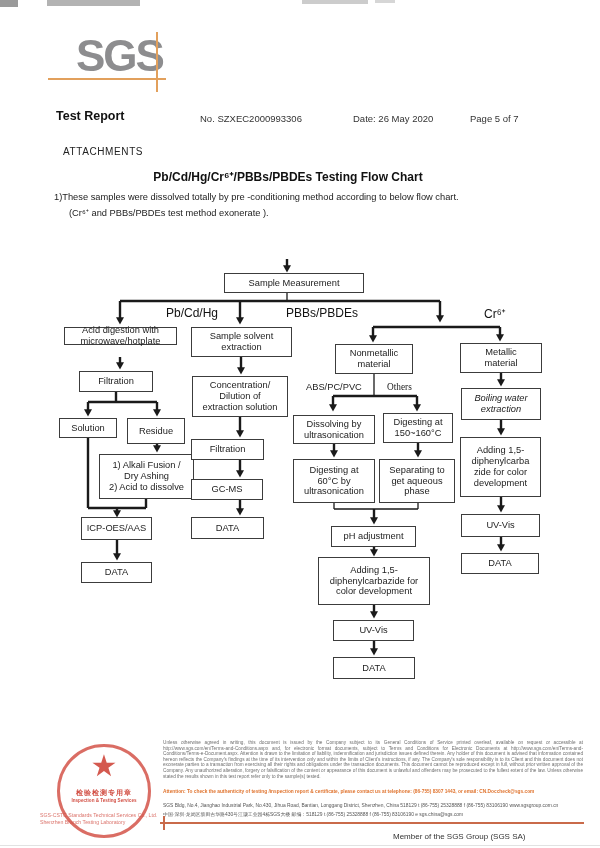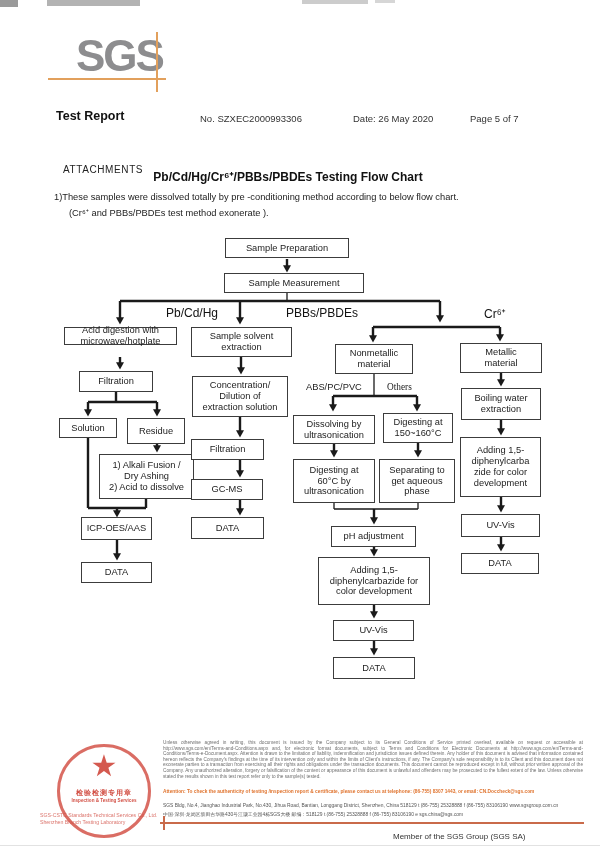--- a/index.html
+++ b/index.html
@@ -16,21 +16,21 @@
   .logo-hline{position:absolute;left:48px;top:78px;width:118px;height:2px;background:#e2a05c;}
   .logo-vline{position:absolute;left:156px;top:32px;width:2px;height:60px;background:#e2a05c;}
 
   
   .h-row{position:absolute;top:111px;left:0;width:600px;height:16px;font-size:9.5px;color:#333;}
   .h-title{position:absolute;left:56px;top:-2px;font-size:12.5px;font-weight:bold;color:#111;}
   .h-no{position:absolute;left:200px;top:2px;}
   .h-date{position:absolute;left:353px;top:2px;}
   .h-page{position:absolute;left:470px;top:2px;}
 
-  .attachments{position:absolute;left:63px;top:146px;font-size:10px;letter-spacing:.6px;color:#222;margin-top:18px;}
+  .attachments{position:absolute;left:63px;top:146px;font-size:10px;letter-spacing:.6px;color:#222;}
   .chart-title{position:absolute;left:0;top:168px;width:576px;text-align:center;
                font-size:12px;font-weight:bold;color:#111;}
   .note1{position:absolute;left:54px;top:192px;font-size:9.3px;color:#222;}
   .note2{position:absolute;left:69px;top:206px;font-size:9.3px;color:#222;}
 
   
   .node{position:absolute;border:1px solid #3c3c3c;background:#fff;box-sizing:border-box;
         display:flex;align-items:center;justify-content:center;text-align:center;
         font-size:9.3px;line-height:1.16;color:#1c1c1c;white-space:pre-line;padding:1px;}
   .blabel{position:absolute;font-weight:normal;font-size:12px;color:#111;white-space:nowrap;margin-left:40px;}
@@ -137,21 +137,20 @@
       <path d="M501,537 V545"></path>
     </g>
   </svg>
 
   <div class="blabel" style="left:126px;top:306px;">Pb/Cd/Hg</div>
   <div class="blabel" style="left:246px;top:306px;">PBBs/PBDEs</div>
   <div class="blabel" style="left:444px;top:305px;">Cr⁶⁺</div>
   <div class="slabel" style="left:306px;top:382px;">ABS/PC/PVC</div>
   <div class="slabel" style="left:387px;top:382px;font-family:Liberation Serif, serif;">Others</div>
 
-  <div class="node" style="left:225px;top:238px;width:124px;height:20px;">Sample Preparation</div>
   <div class="node" style="left:224px;top:273px;width:140px;height:20px;">Sample Measurement</div>
 
   <div class="node" style="left:64px;top:327px;width:113px;height:18px;">Acid digestion with
 microwave/hotplate</div>
   <div class="node" style="left:79px;top:371px;width:74px;height:21px;">Filtration</div>
   <div class="node" style="left:59px;top:418px;width:58px;height:20px;">Solution</div>
   <div class="node" style="left:127px;top:418px;width:58px;height:26px;text-align:center;">Residue</div>
   <div class="node" style="left:99px;top:454px;width:95px;height:45px;">1) Alkali Fusion /
 Dry Ashing
 2) Acid to dissolve</div>
@@ -181,21 +180,21 @@
 phase</div>
   <div class="node" style="left:331px;top:526px;width:85px;height:21px;">pH adjustment</div>
   <div class="node" style="left:318px;top:557px;width:112px;height:48px;">Adding 1,5-
 diphenylcarbazide for
 color development</div>
   <div class="node" style="left:333px;top:620px;width:81px;height:21px;">UV-Vis</div>
   <div class="node" style="left:333px;top:657px;width:82px;height:22px;">DATA</div>
 
   <div class="node" style="left:460px;top:343px;width:82px;height:30px;">Metallic
 material</div>
-  <div class="node" style="left:461px;top:388px;width:80px;height:32px;">Boiling water
+  <div class="node" style="left:461px;top:388px;width:80px;height:32px;font-style:italic;">Boiling water
 extraction</div>
   <div class="node" style="left:460px;top:437px;width:81px;height:60px;">Adding 1,5-
 diphenylcarba
 zide for color
 development</div>
   <div class="node" style="left:461px;top:514px;width:79px;height:23px;">UV-Vis</div>
   <div class="node" style="left:461px;top:553px;width:78px;height:21px;">DATA</div>
 
   <div class="stamp">
     <div class="stamp-circle"></div>

